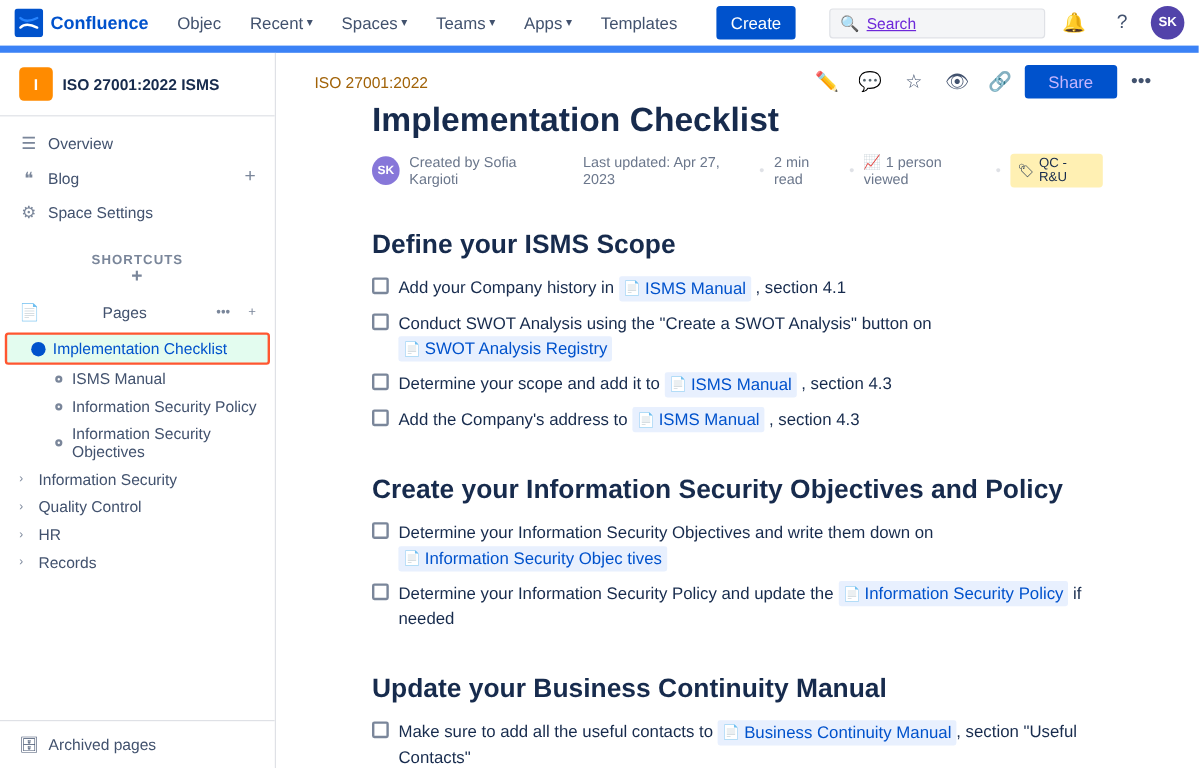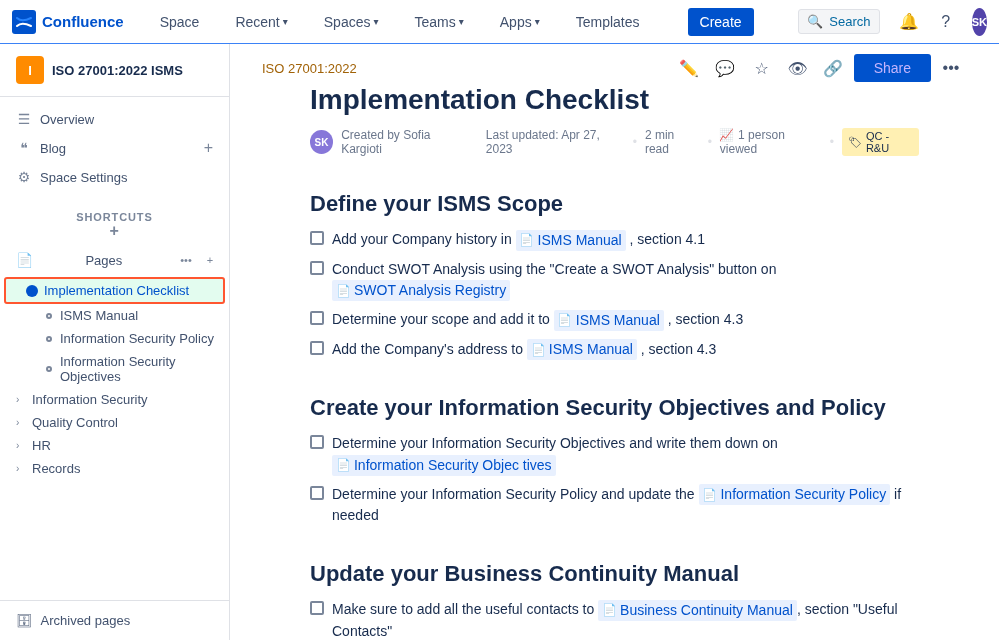--- a/index.html
+++ b/index.html
@@ -1,29 +1,29 @@
 <!DOCTYPE html>
 <html><head>
   <meta charset="utf-8">
   <style>
     * { box-sizing: border-box; margin: 0; padding: 0; }
     body { font-family: -apple-system, BlinkMacSystemFont, 'Segoe UI', Arial, sans-serif; font-size: 14px; color: #172B4D; background: #fff; width: 999px; height: 640px; overflow: hidden; display: flex; flex-direction: column; }
 
     
-    .top-nav { height: 44px; background: #fff; border-bottom: 1px solid #3b82f6; display: flex; align-items: center; padding: 0 12px; gap: 20px; flex-shrink: 0; }
+    .top-nav { height: 44px; background: #fff; border-bottom: 6px solid #3b82f6; display: flex; align-items: center; padding: 0 12px; gap: 8px; flex-shrink: 0; }
     .nav-logo { display: flex; align-items: center; gap: 6px; margin-right: 8px; }
     .nav-logo-icon { width: 24px; height: 24px; }
     .nav-logo-text { font-weight: 700; font-size: 15px; color: #0052CC; }
     .nav-item { padding: 6px 8px; border-radius: 3px; cursor: pointer; font-size: 14px; color: #42526E; display: flex; align-items: center; gap: 3px; white-space: nowrap; }
     .nav-item .chevron { font-size: 10px; }
     .nav-create { background: #0052CC; color: #fff; padding: 6px 12px; border-radius: 3px; font-weight: 500; cursor: pointer; font-size: 14px; }
     .nav-spacer { flex: 1; }
     .nav-search { display: flex; align-items: center; background: #F4F5F7; border: 1px solid #DFE1E6; border-radius: 3px; padding: 4px 8px; gap: 6px; width: 180px; cursor: text; }
     .nav-search-icon { color: #7A869A; font-size: 13px; }
-    .nav-search-text { color: #0369a1; font-size: 13px; }
+    .nav-search-text { color: #6d28d9; font-size: 13px; text-decoration: underline; }
     .nav-icon-btn { width: 32px; height: 32px; border-radius: 50%; display: flex; align-items: center; justify-content: center; cursor: pointer; color: #42526E; font-size: 16px; }
     .nav-avatar { width: 28px; height: 28px; border-radius: 50%; background: #5243AA; color: #fff; display: flex; align-items: center; justify-content: center; font-size: 11px; font-weight: 600; cursor: pointer; }
 
     
     .main-layout { display: flex; flex: 1; overflow: hidden; }
 
     
     .sidebar { width: 230px; border-right: 1px solid #DFE1E6; display: flex; flex-direction: column; background: #fff; flex-shrink: 0; overflow-y: auto; }
     .sidebar-header { padding: 12px 16px; display: flex; align-items: center; gap: 8px; border-bottom: 1px solid #DFE1E6; }
     .sidebar-space-icon { width: 28px; height: 28px; background: #FF8B00; border-radius: 4px; display: flex; align-items: center; justify-content: center; color: #fff; font-size: 13px; font-weight: 700; flex-shrink: 0; }
@@ -72,21 +72,21 @@
 
 <nav class="top-nav">
   <div class="nav-logo">
     <svg class="nav-logo-icon" viewBox="0 0 24 24" fill="none">
       <rect width="24" height="24" rx="3" fill="#0052CC"></rect>
       <path d="M5 16c3-3 8-3 14 0" stroke="#fff" stroke-width="2" stroke-linecap="round"></path>
       <path d="M5 8c3 3 8 3 14 0" stroke="#2684FF" stroke-width="2" stroke-linecap="round"></path>
     </svg>
     <span class="nav-logo-text">Confluence</span>
   </div>
-  <span class="nav-item">Space</span>
+  <span class="nav-item">Objec</span>
   <span class="nav-item">
       <span>Recent</span>
       <span class="chevron">▾</span>
     </span>
   <span class="nav-item">
       <span>Spaces</span>
       <span class="chevron">▾</span>
     </span>
   <span class="nav-item">
       <span>Teams</span>

